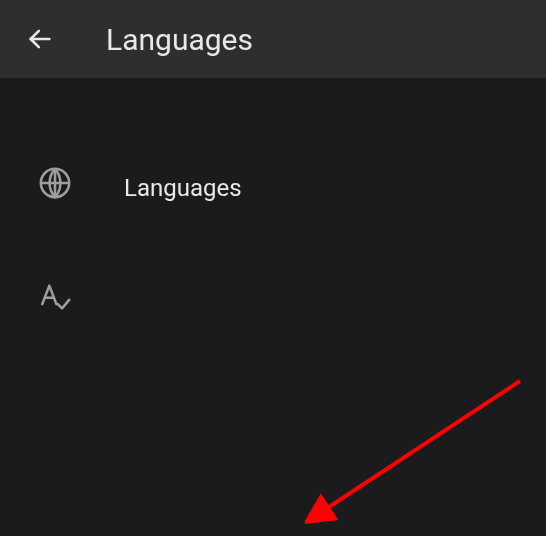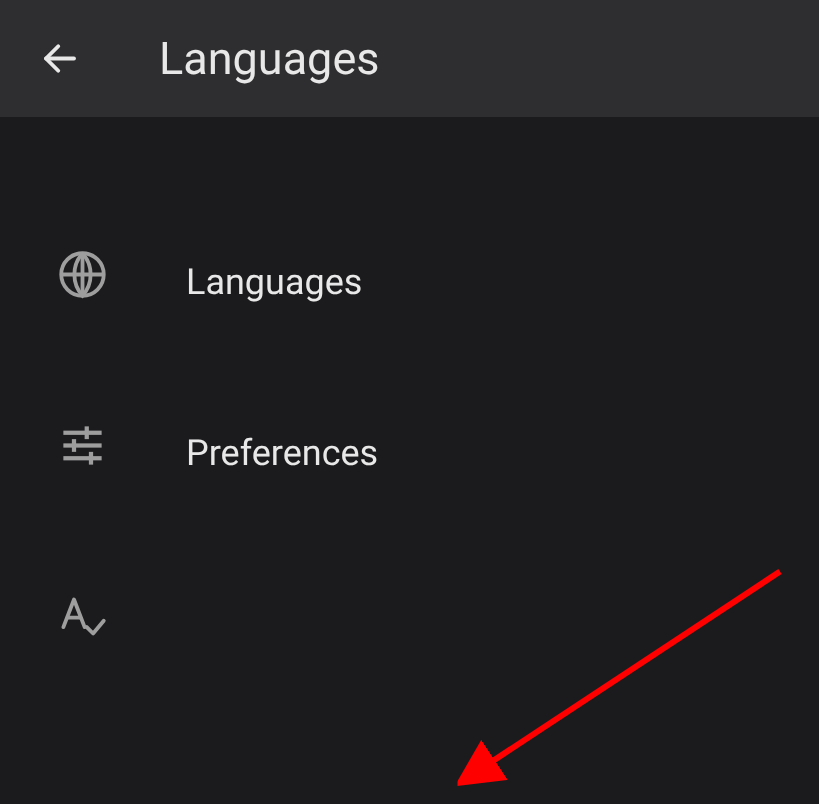--- a/index.html
+++ b/index.html
@@ -90,33 +90,20 @@
       <svg width="34" height="34" viewBox="0 0 24 24" fill="none" stroke="currentColor" stroke-width="1.8">
         <circle cx="12" cy="12" r="10"></circle>
         <line x1="2" y1="12" x2="22" y2="12"></line>
         <path d="M12 2 a15 15 0 0 1 0 20 a15 15 0 0 1 0 -20"></path>
         <line x1="12" y1="2" x2="12" y2="22"></line>
       </svg>
     </div>
     <div class="list-label">Languages</div>
   </div>
 
-  <div class="list-item">
-    <div class="list-icon">
-      <svg width="34" height="34" viewBox="0 0 24 24" fill="currentColor">
-        <rect x="3" y="5" width="18" height="2"></rect>
-        <rect x="13" y="3" width="2" height="6"></rect>
-        <rect x="3" y="11" width="18" height="2"></rect>
-        <rect x="7" y="9" width="2" height="6"></rect>
-        <rect x="3" y="17" width="18" height="2"></rect>
-        <rect x="15" y="15" width="2" height="6"></rect>
-      </svg>
-    </div>
-    <div class="list-label">Preferences</div>
-  </div>
 
 
   <div class="list-item">
     <div class="list-icon">
       <svg width="34" height="34" viewBox="0 0 24 24" fill="none" stroke="currentColor" stroke-width="1.8" stroke-linecap="round" stroke-linejoin="round">
         <path d="M3 17 L8 4 L13 17"></path>
         <line x1="5" y1="12.5" x2="11" y2="12.5"></line>
         <polyline points="14 17 17 20 22 14"></polyline>
       </svg>
     </div>

